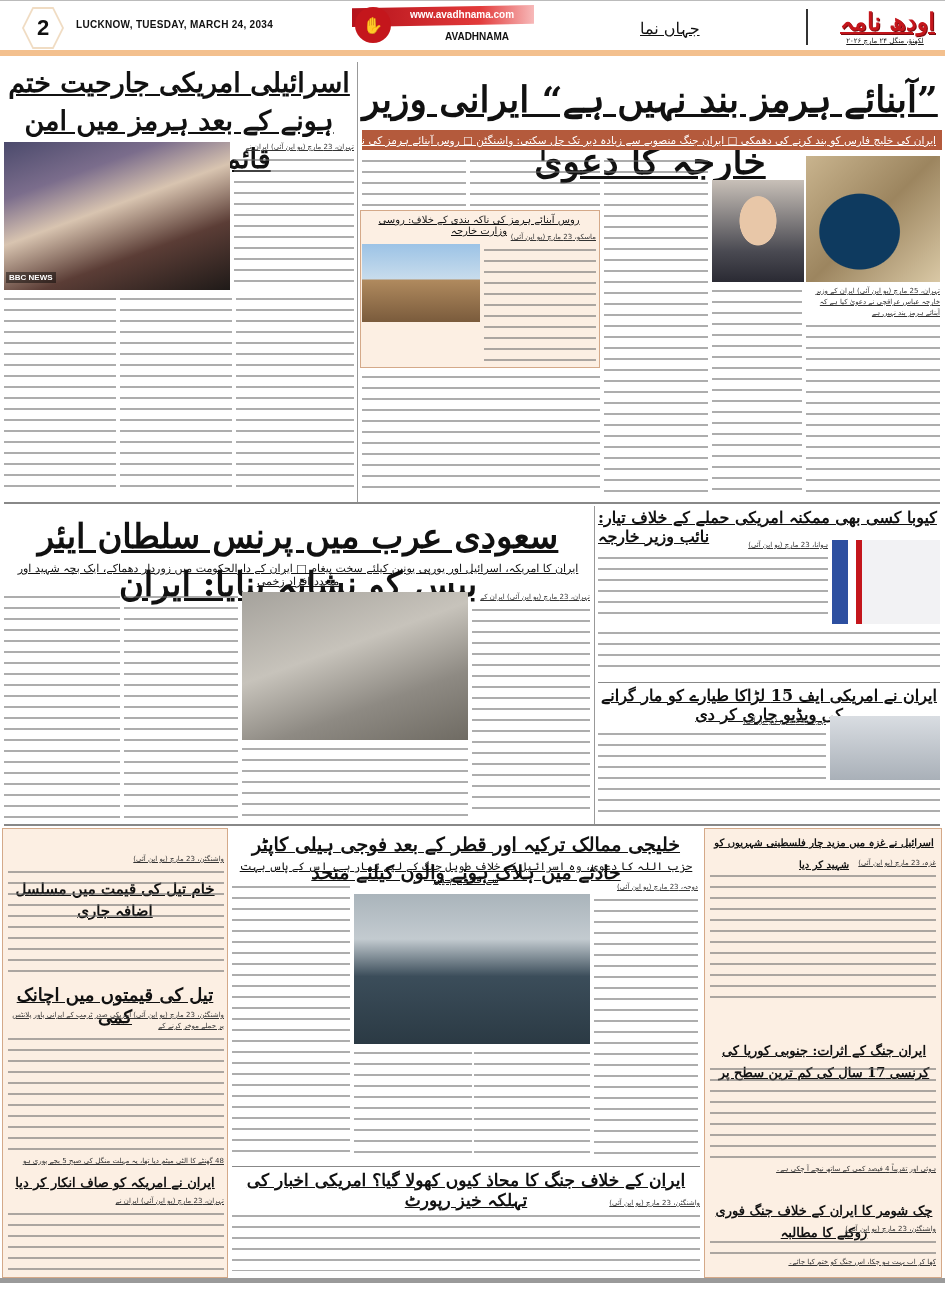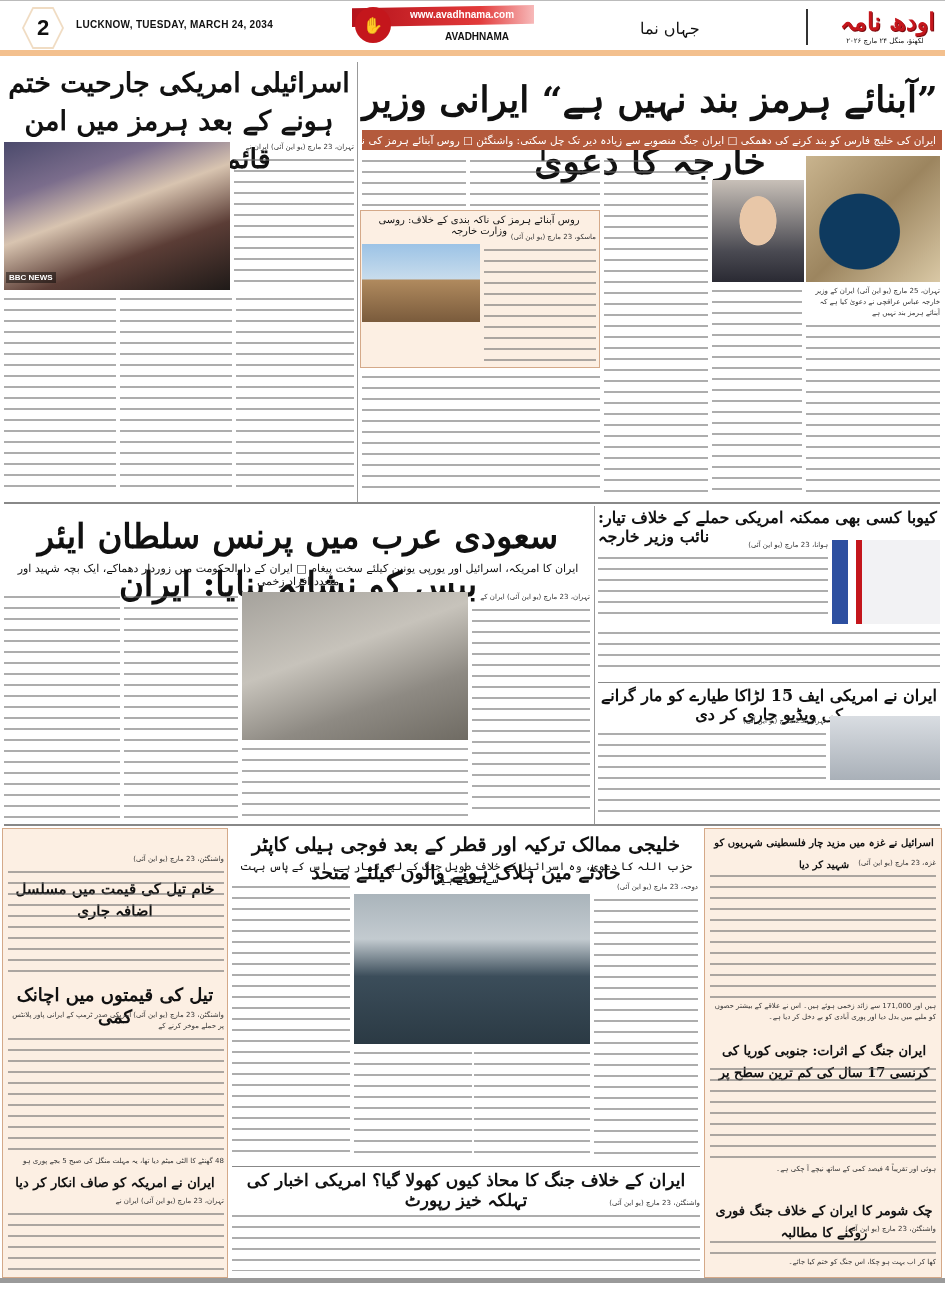--- a/index.html
+++ b/index.html
@@ -1,18 +1,18 @@
 <!DOCTYPE html>
 <html><head>
 <meta charset="utf-8">
 <style>
   * { box-sizing: border-box; margin: 0; padding: 0; }
   body { width: 945px; height: 1292px; background: #fff; font-family: "DejaVu Sans", sans-serif; position: relative; overflow: hidden; color: #111; }
   .abs { position: absolute; }
-  .rtl { direction: rtl; text-align: right; }
+  .rtl { direction: rtl; text-align: right; text-decoration: underline; }
   .masthead { left: 0; top: 0; width: 945px; height: 56px; border-top: 1px solid #bbb; border-bottom: 6px solid #f3c08e; background: #fff; }
   .page-no { left: 22px; top: 6px; width: 42px; height: 42px; clip-path: polygon(25% 0,75% 0,100% 50%,75% 100%,25% 100%,0 50%); background: #f0dcc3; }
   .page-no-inner { position: absolute; left: 2px; top: 2px; width: 38px; height: 38px; clip-path: polygon(25% 0,75% 0,100% 50%,75% 100%,25% 100%,0 50%); background: #fff; display: flex; align-items: center; justify-content: center; font: bold 22px "Liberation Sans", sans-serif; }
   .dateline { left: 76px; top: 18px; font: bold 10px "Liberation Sans", sans-serif; letter-spacing: .3px; }
   .brand-banner { left: 352px; top: 4px; width: 182px; height: 22px; background: linear-gradient(90deg,#b5121b,#e23a3a 70%,#f7b9b9); clip-path: polygon(0 15%,100% 0,100% 85%,0 100%); }
   .brand-url { left: 410px; top: 8px; color: #fff; font: bold 10px "Liberation Sans", sans-serif; }
   .brand-logo { left: 355px; top: 6px; width: 36px; height: 36px; border-radius: 50%; background: #c4161c; display:flex;align-items:center;justify-content:center;color:#fff;font-size:16px; }
   .brand-name { left: 445px; top: 30px; font: bold 10px "Liberation Sans", sans-serif; }
   .section-name { left: 640px; top: 18px; font: 16px "DejaVu Serif", serif; }
   .sep { left: 806px; top: 8px; width: 2px; height: 36px; background: #333; }
@@ -210,21 +210,20 @@
 <div class="abs col-text rtl" style="left:232px;top:1198px;width:468px;height:76px">
   <p>واشنگٹن، 23 مارچ (یو این آئی)</p>
   <div class="filler" style="height:60px"></div>
 </div>
 
 <div class="abs boxed" style="left:704px;top:828px;width:238px;height:450px"></div>
 <h3 class="abs headline h-box h-gaza rtl">اسرائیل نے غزہ میں مزید چار فلسطینی شہریوں کو شہید کر دیا</h3>
 <div class="abs col-text rtl" style="left:710px;top:858px;width:226px;height:178px">
   <p>غزہ، 23 مارچ (یو این آئی)</p>
   <div class="filler" style="height:130px"></div>
-  <p>ہیں اور 171,000 سے زائد زخمی ہوئے ہیں۔ اس نے علاقے کے بیشتر حصوں کو ملبے میں بدل دیا اور پوری آبادی کو بے دخل کر دیا ہے۔</p>
 </div>
 <h3 class="abs headline h-box h-korea rtl">ایران جنگ کے اثرات: جنوبی کوریا کی کرنسی 17 سال کی کم ترین سطح پر</h3>
 <div class="abs col-text rtl" style="left:710px;top:1064px;width:226px;height:132px">
   <div class="filler" style="height:100px"></div>
   <p>ہوئی اور تقریباً 4 فیصد کمی کے ساتھ نیچے آ چکی ہے۔</p>
 </div>
 <h3 class="abs headline h-box h-schumer rtl">چک شومر کا ایران کے خلاف جنگ فوری روکنے کا مطالبہ</h3>
 <div class="abs col-text rtl" style="left:710px;top:1224px;width:226px;height:50px">
   <p>واشنگٹن، 23 مارچ (یو این آئی)</p>
   <div class="filler" style="height:20px"></div>

